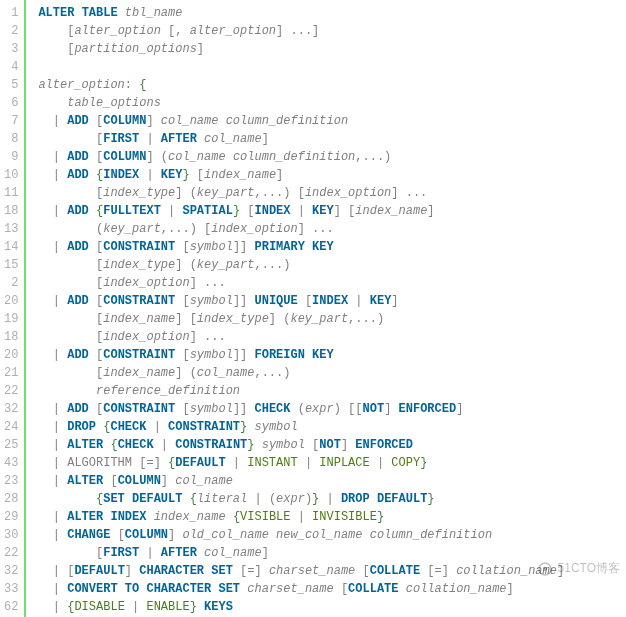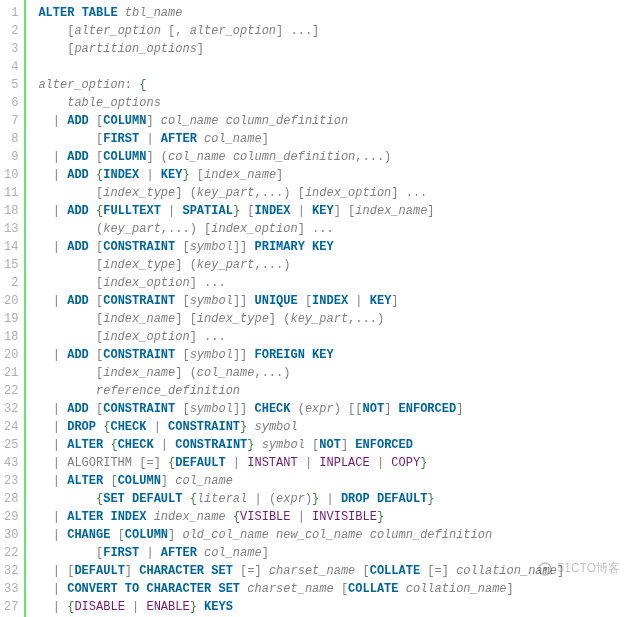--- a/index.html
+++ b/index.html
@@ -6,21 +6,21 @@
   body { background: #fff; font-family: Consolas, Monaco, 'Courier New', monospace; font-size: 12px; line-height: 1.5; }
   .code-block { display: flex; width: 626px; }
   .gutter { background: #fff; border-right: 2px solid #6ce26c; text-align: right; padding: 4px 6px 4px 4px; color: #afafaf; user-select: none; }
   .gutter div { height: 18px; line-height: 18px; }
   .code { padding: 4px 0 4px 12px; white-space: pre; color: #333; }
   .code .ln { height: 18px; line-height: 18px; }
   .kw  { color: #069; font-weight: bold; }   
   .ar  { color: #808080; font-style: italic; }
   .p   { color: #808080; }                    
   .g   { color: #3f7f3f; }                    
-  .k2  { color: #701a75; }
+  .k2  { color: #4d7c0f; }
   .watermark { position: fixed; right: 6px; bottom: 40px; font-size: 12px; color: rgba(0,0,0,0.25); font-family: sans-serif; }
   .watermark svg { vertical-align: middle; margin-right: 2px; }
 </style>
 </head>
 <body>
 
 <div class="code-block">
   <div class="gutter" id="gutter">
       <div>1</div>
       <div>2</div>
@@ -48,21 +48,21 @@
       <div>24</div>
       <div>25</div>
       <div>43</div>
       <div>23</div>
       <div>28</div>
       <div>29</div>
       <div>30</div>
       <div>22</div>
       <div>32</div>
       <div>33</div>
-      <div>27</div>
+      <div>62</div>
     </div>
   <div class="code" id="code"><div class="ln"><span class="kw">ALTER</span><span class="p"> </span><span class="kw">TABLE</span><span class="p"> </span><span class="ar">tbl_name</span></div><div class="ln"><span class="p">    [</span><span class="ar">alter_option</span><span class="p"> [, </span><span class="ar">alter_option</span><span class="p">] ...]</span></div><div class="ln"><span class="p">    [</span><span class="ar">partition_options</span><span class="p">]</span></div><div class="ln"><span class="p"></span></div><div class="ln"><span class="ar">alter_option</span><span class="p">: </span><span class="g">{</span></div><div class="ln"><span class="p">    </span><span class="ar">table_options</span></div><div class="ln"><span class="p">  | </span><span class="kw">ADD</span><span class="p"> [</span><span class="kw">COLUMN</span><span class="p">] </span><span class="ar">col_name</span><span class="p"> </span><span class="ar">column_definition</span></div><div class="ln"><span class="p">        [</span><span class="kw">FIRST</span><span class="p"> | </span><span class="kw">AFTER</span><span class="p"> </span><span class="ar">col_name</span><span class="p">]</span></div><div class="ln"><span class="p">  | </span><span class="kw">ADD</span><span class="p"> [</span><span class="kw">COLUMN</span><span class="p">] (</span><span class="ar">col_name</span><span class="p"> </span><span class="ar">column_definition</span><span class="p">,...)</span></div><div class="ln"><span class="p">  | </span><span class="kw">ADD</span><span class="p"> </span><span class="g">{</span><span class="kw">INDEX</span><span class="p"> | </span><span class="kw">KEY</span><span class="g">}</span><span class="p"> [</span><span class="ar">index_name</span><span class="p">]</span></div><div class="ln"><span class="p">        [</span><span class="ar">index_type</span><span class="p">] (</span><span class="ar">key_part</span><span class="p">,...) [</span><span class="ar">index_option</span><span class="p">] ...</span></div><div class="ln"><span class="p">  | </span><span class="kw">ADD</span><span class="p"> </span><span class="g">{</span><span class="kw">FULLTEXT</span><span class="p"> | </span><span class="kw">SPATIAL</span><span class="g">}</span><span class="p"> [</span><span class="kw">INDEX</span><span class="p"> | </span><span class="kw">KEY</span><span class="p">] [</span><span class="ar">index_name</span><span class="p">]</span></div><div class="ln"><span class="p">        (</span><span class="ar">key_part</span><span class="p">,...) [</span><span class="ar">index_option</span><span class="p">] ...</span></div><div class="ln"><span class="p">  | </span><span class="kw">ADD</span><span class="p"> [</span><span class="kw">CONSTRAINT</span><span class="p"> [</span><span class="ar">symbol</span><span class="p">]] </span><span class="kw">PRIMARY</span><span class="p"> </span><span class="kw">KEY</span></div><div class="ln"><span class="p">        [</span><span class="ar">index_type</span><span class="p">] (</span><span class="ar">key_part</span><span class="p">,...)</span></div><div class="ln"><span class="p">        [</span><span class="ar">index_option</span><span class="p">] ...</span></div><div class="ln"><span class="p">  | </span><span class="kw">ADD</span><span class="p"> [</span><span class="kw">CONSTRAINT</span><span class="p"> [</span><span class="ar">symbol</span><span class="p">]] </span><span class="kw">UNIQUE</span><span class="p"> [</span><span class="kw">INDEX</span><span class="p"> | </span><span class="kw">KEY</span><span class="p">]</span></div><div class="ln"><span class="p">        [</span><span class="ar">index_name</span><span class="p">] [</span><span class="ar">index_type</span><span class="p">] (</span><span class="ar">key_part</span><span class="p">,...)</span></div><div class="ln"><span class="p">        [</span><span class="ar">index_option</span><span class="p">] ...</span></div><div class="ln"><span class="p">  | </span><span class="kw">ADD</span><span class="p"> [</span><span class="kw">CONSTRAINT</span><span class="p"> [</span><span class="ar">symbol</span><span class="p">]] </span><span class="kw">FOREIGN</span><span class="p"> </span><span class="kw">KEY</span></div><div class="ln"><span class="p">        [</span><span class="ar">index_name</span><span class="p">] (</span><span class="ar">col_name</span><span class="p">,...)</span></div><div class="ln"><span class="p">        </span><span class="ar">reference_definition</span></div><div class="ln"><span class="p">  | </span><span class="kw">ADD</span><span class="p"> [</span><span class="kw">CONSTRAINT</span><span class="p"> [</span><span class="ar">symbol</span><span class="p">]] </span><span class="kw">CHECK</span><span class="p"> (</span><span class="ar">expr</span><span class="p">) [[</span><span class="kw">NOT</span><span class="p">] </span><span class="kw">ENFORCED</span><span class="p">]</span></div><div class="ln"><span class="p">  | </span><span class="kw">DROP</span><span class="p"> </span><span class="g">{</span><span class="kw">CHECK</span><span class="p"> | </span><span class="kw">CONSTRAINT</span><span class="g">}</span><span class="p"> </span><span class="ar">symbol</span></div><div class="ln"><span class="p">  | </span><span class="kw">ALTER</span><span class="p"> </span><span class="g">{</span><span class="kw">CHECK</span><span class="p"> | </span><span class="kw">CONSTRAINT</span><span class="g">}</span><span class="p"> </span><span class="ar">symbol</span><span class="p"> [</span><span class="kw">NOT</span><span class="p">] </span><span class="kw">ENFORCED</span></div><div class="ln"><span class="p">  | ALGORITHM [=] </span><span class="g">{</span><span class="kw">DEFAULT</span><span class="p"> | </span><span class="k2">INSTANT</span><span class="p"> | </span><span class="k2">INPLACE</span><span class="p"> | </span><span class="k2">COPY</span><span class="g">}</span></div><div class="ln"><span class="p">  | </span><span class="kw">ALTER</span><span class="p"> [</span><span class="kw">COLUMN</span><span class="p">] </span><span class="ar">col_name</span></div><div class="ln"><span class="p">        </span><span class="g">{</span><span class="kw">SET</span><span class="p"> </span><span class="kw">DEFAULT</span><span class="p"> </span><span class="g">{</span><span class="ar">literal</span><span class="p"> | (</span><span class="ar">expr</span><span class="p">)</span><span class="g">}</span><span class="p"> | </span><span class="kw">DROP</span><span class="p"> </span><span class="kw">DEFAULT</span><span class="g">}</span></div><div class="ln"><span class="p">  | </span><span class="kw">ALTER</span><span class="p"> </span><span class="kw">INDEX</span><span class="p"> </span><span class="ar">index_name</span><span class="p"> </span><span class="g">{</span><span class="k2">VISIBLE</span><span class="p"> | </span><span class="k2">INVISIBLE</span><span class="g">}</span></div><div class="ln"><span class="p">  | </span><span class="kw">CHANGE</span><span class="p"> [</span><span class="kw">COLUMN</span><span class="p">] </span><span class="ar">old_col_name</span><span class="p"> </span><span class="ar">new_col_name</span><span class="p"> </span><span class="ar">column_definition</span></div><div class="ln"><span class="p">        [</span><span class="kw">FIRST</span><span class="p"> | </span><span class="kw">AFTER</span><span class="p"> </span><span class="ar">col_name</span><span class="p">]</span></div><div class="ln"><span class="p">  | [</span><span class="kw">DEFAULT</span><span class="p">] </span><span class="kw">CHARACTER</span><span class="p"> </span><span class="kw">SET</span><span class="p"> [=] </span><span class="ar">charset_name</span><span class="p"> [</span><span class="kw">COLLATE</span><span class="p"> [=] </span><span class="ar">collation_name</span><span class="p">]</span></div><div class="ln"><span class="p">  | </span><span class="kw">CONVERT</span><span class="p"> </span><span class="kw">TO</span><span class="p"> </span><span class="kw">CHARACTER</span><span class="p"> </span><span class="kw">SET</span><span class="p"> </span><span class="ar">charset_name</span><span class="p"> [</span><span class="kw">COLLATE</span><span class="p"> </span><span class="ar">collation_name</span><span class="p">]</span></div><div class="ln"><span class="p">  | </span><span class="g">{</span><span class="k2">DISABLE</span><span class="p"> | </span><span class="k2">ENABLE</span><span class="g">}</span><span class="p"> </span><span class="kw">KEYS</span></div></div>
 </div>
 
 <div class="watermark">
   <span>
     <svg width="14" height="14" viewBox="0 0 14 14">
         <circle cx="7" cy="7" r="6" fill="none" stroke="rgba(0,0,0,0.25)" stroke-width="1.5"></circle>
         <circle cx="7" cy="7" r="2" fill="rgba(0,0,0,0.25)"></circle>
       </svg>

